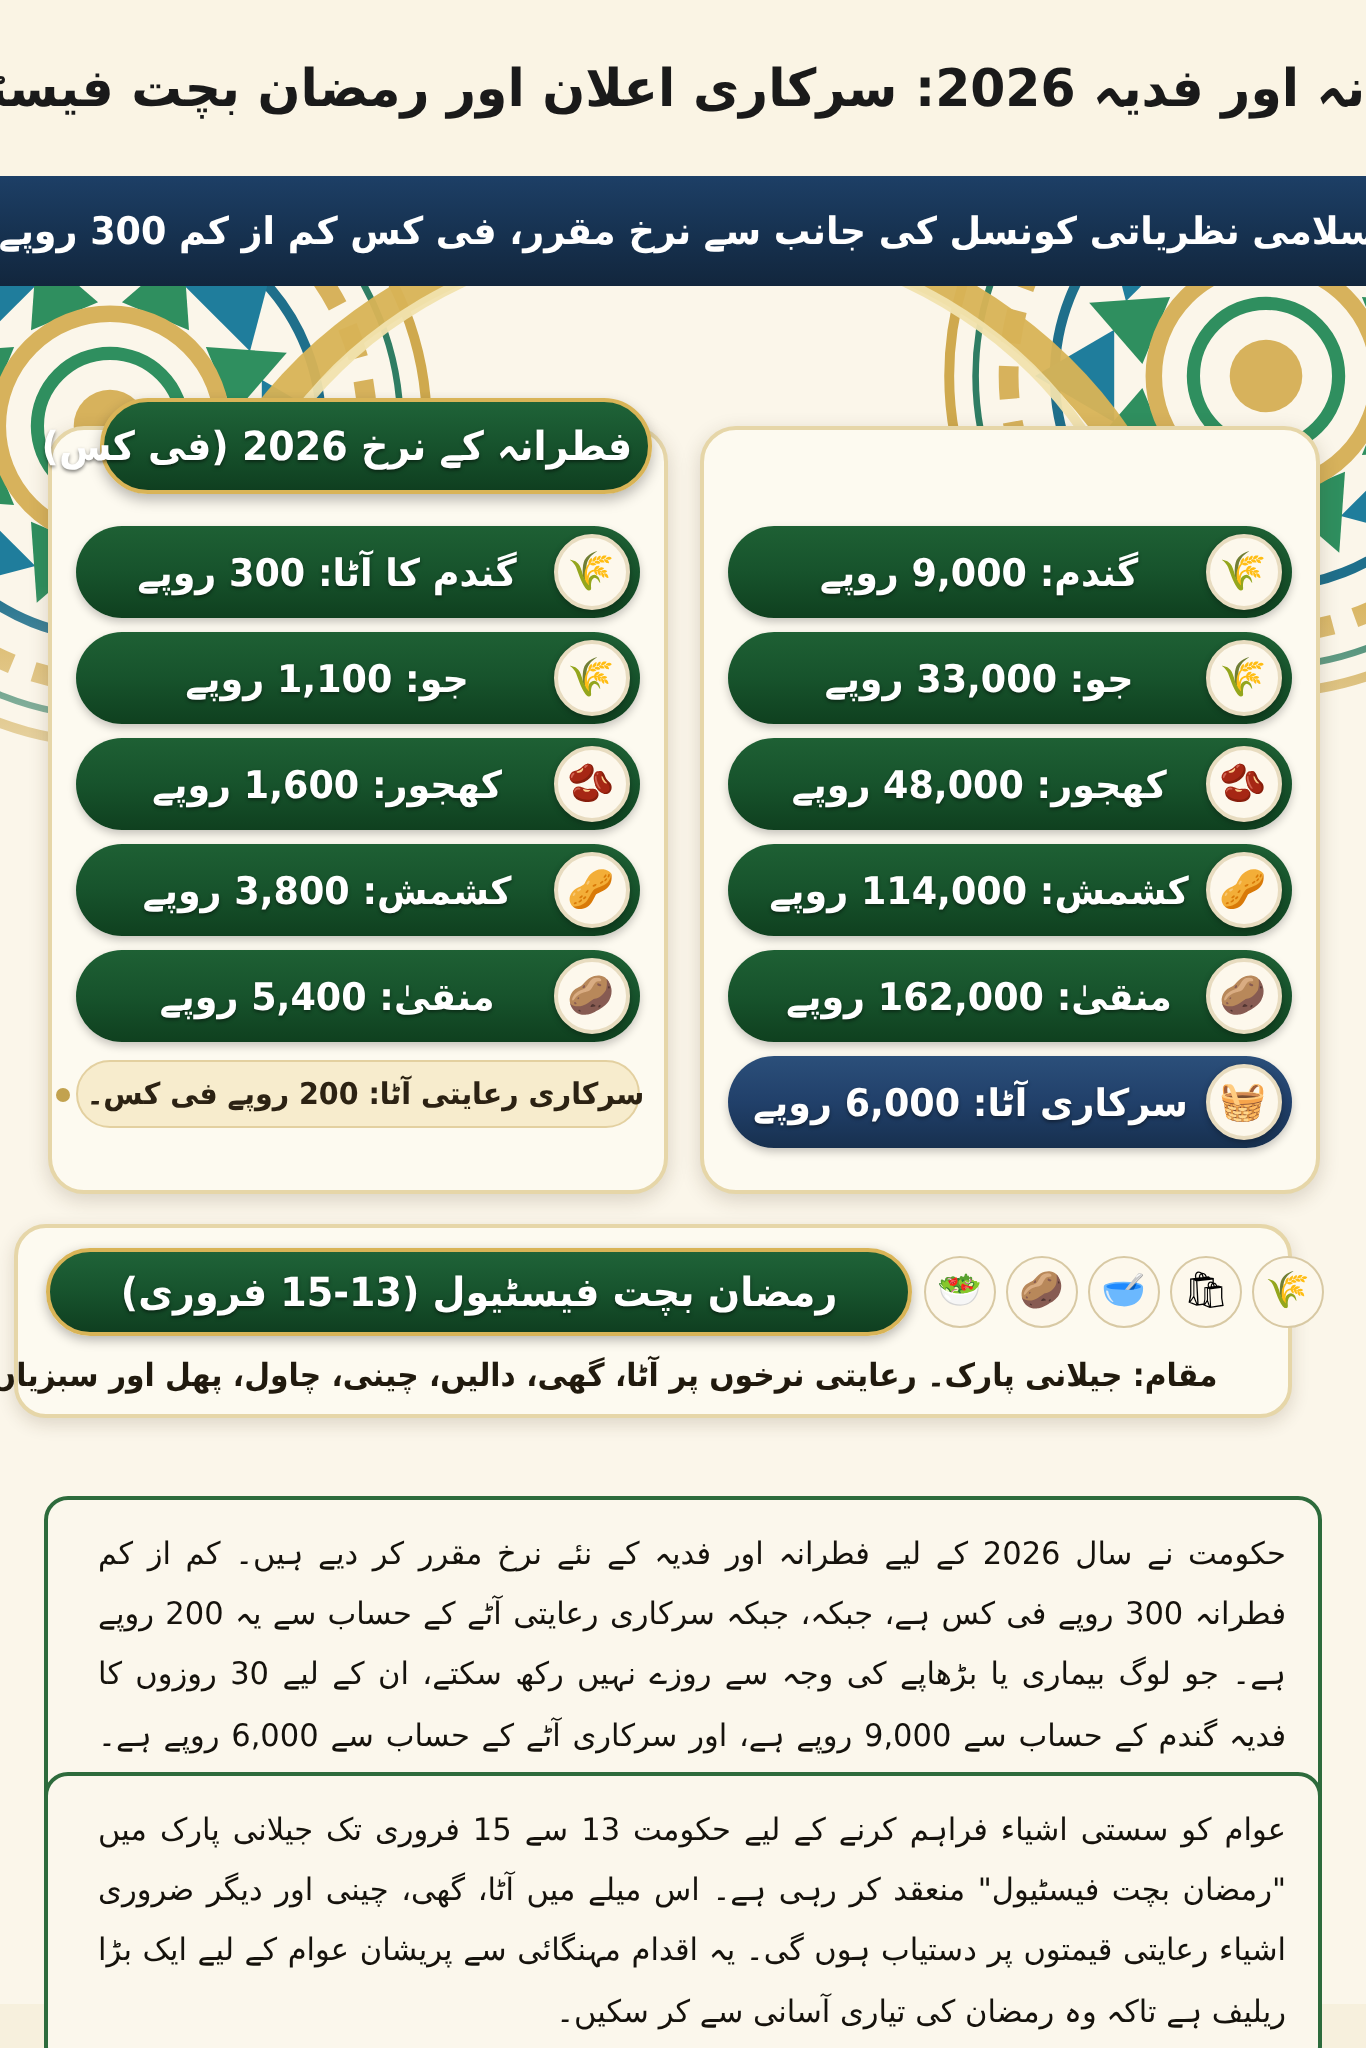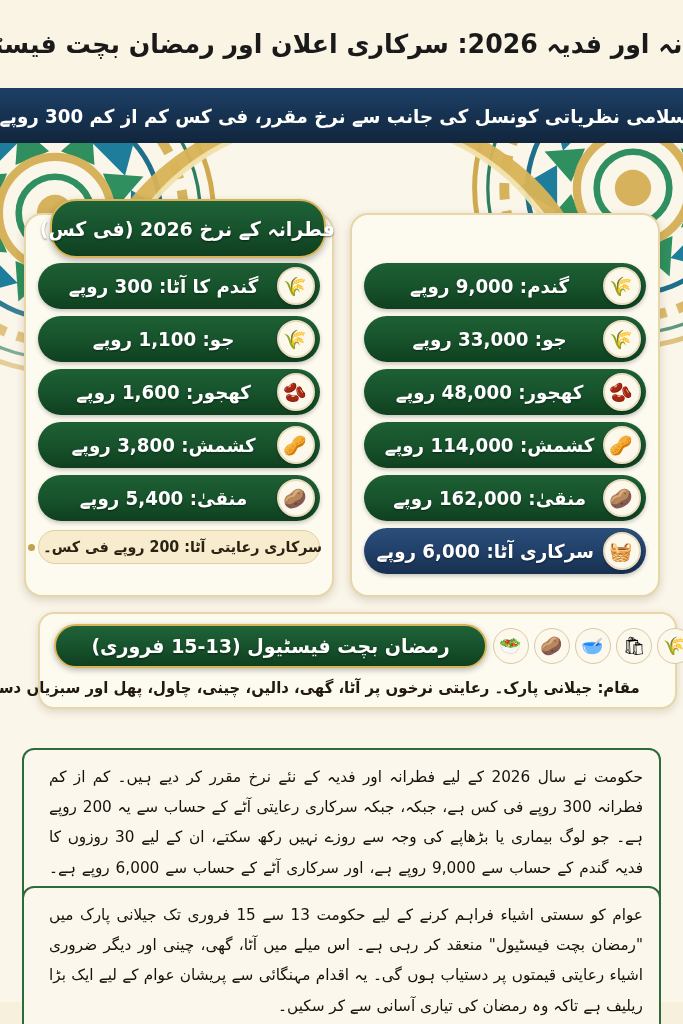--- a/index.html
+++ b/index.html
@@ -123,27 +123,27 @@
     padding: 30px 12px 14px 12px;
     position: relative;
     box-shadow: 0 3px 10px rgba(60,45,15,0.18);
   }
 
   .card-head {
     position: absolute;
     top: -16px;
     left: 24px;
     right: 6px;
-    height: 59px;
+    height: 48px;
     background: linear-gradient(180deg, #1f6338 0%, #17532d 48%, #0f3f20 100%);
     border: 2.5px solid #d9b457;
     border-radius: 26px;
     display: flex;
     align-items: center;
-    justify-content: center;
+    justify-content: flex-start;
     box-shadow: 0 3px 7px rgba(0,0,0,0.28);
   }
   .card-head-text {
     color: #ffffff;
     font-size: 20px;
     font-weight: bold;
     direction: rtl;
     white-space: nowrap;
     text-shadow: 0 1px 2px rgba(0,0,0,0.5);
     transform: scaleX(0.95);
@@ -220,21 +220,21 @@
     transform: scaleX(0.95);
   }
 
   
   .card-spacer { height: 7px; }
 
   
   .festival {
     position: absolute;
     top: 612px;
-    left: 38px;
+    left: 7px;
     width: 639px;
     background: #fdfaf0;
     border: 2px solid #e6d6a8;
     border-radius: 16px;
     padding: 10px 14px 10px 14px;
     z-index: 6;
     box-shadow: 0 3px 9px rgba(60,45,15,0.16);
   }
   .festival-top {
     display: flex;

